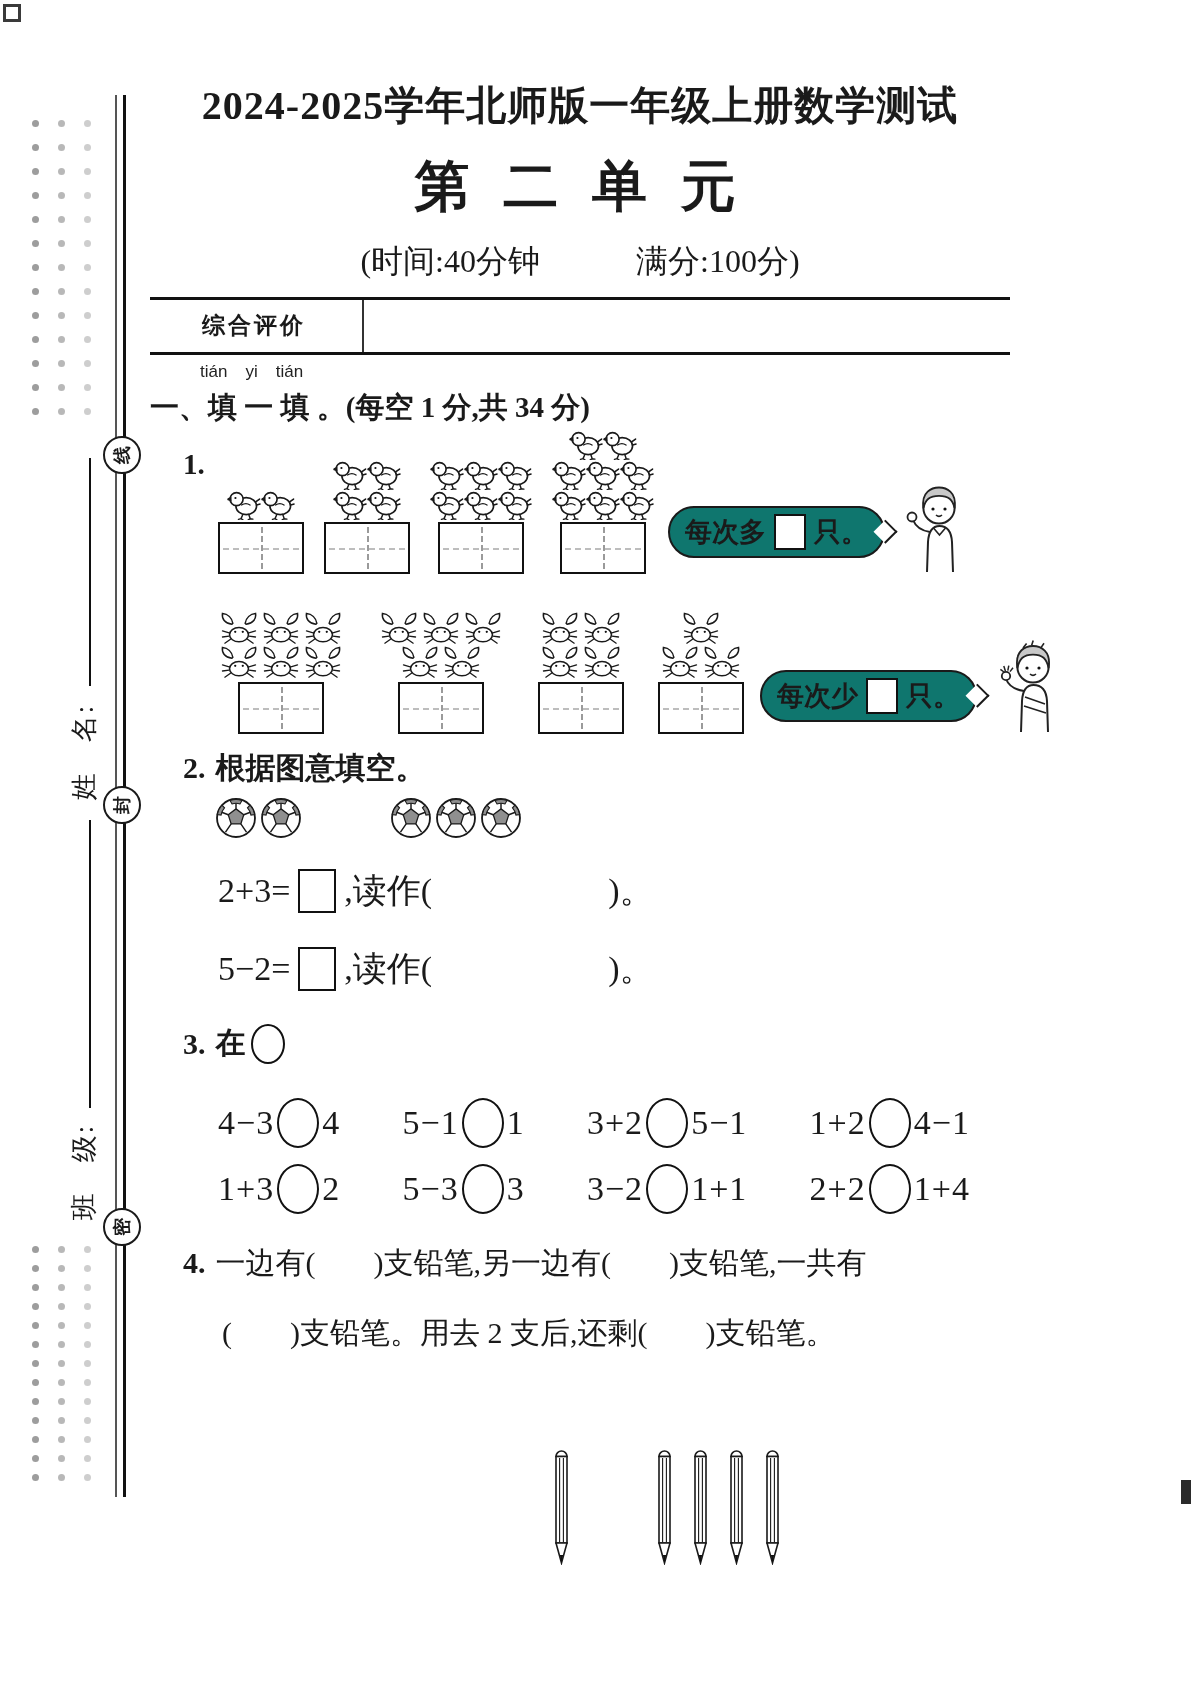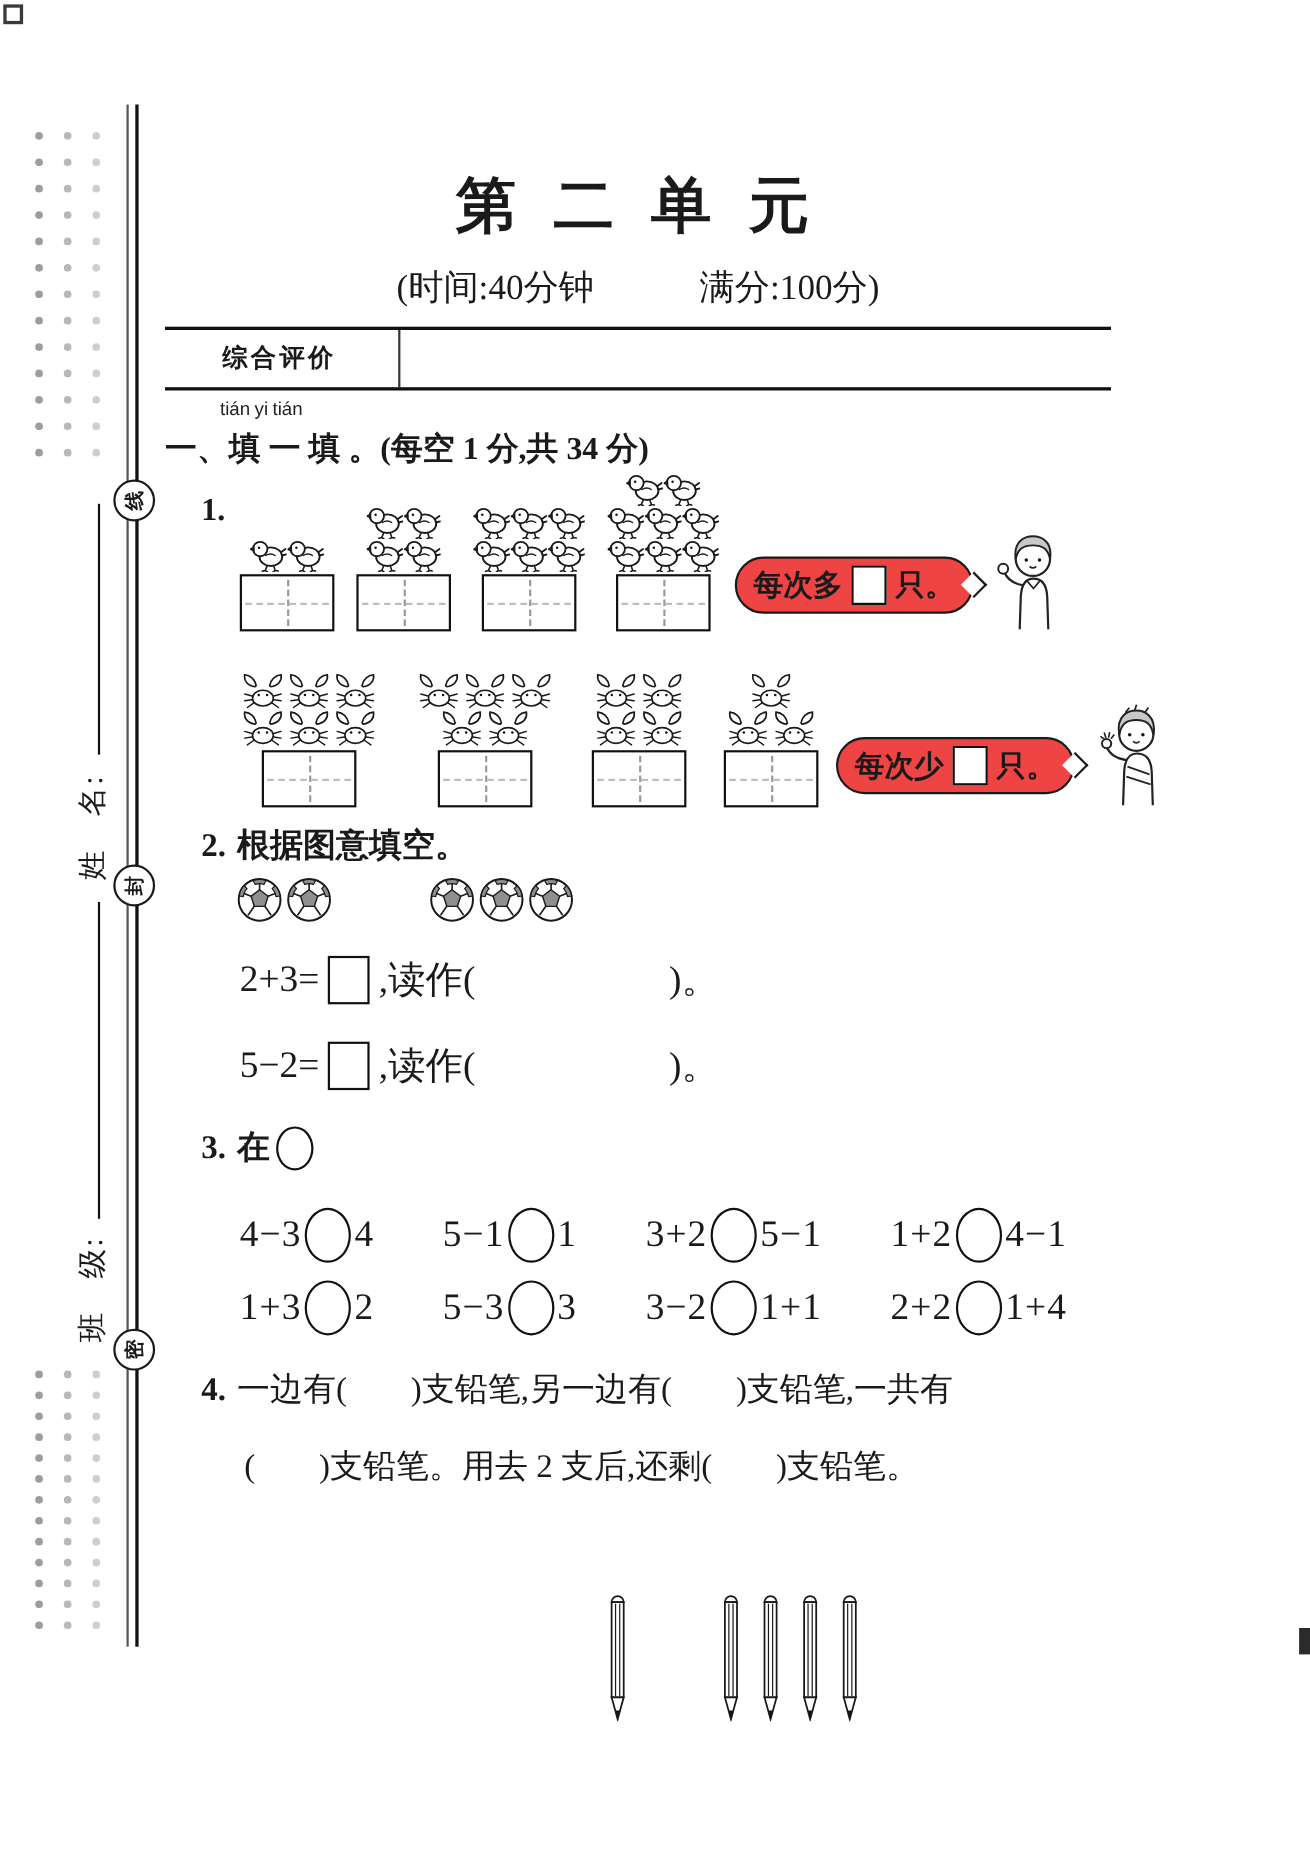--- a/index.html
+++ b/index.html
@@ -33,41 +33,41 @@
   .main{position:absolute;left:150px;top:0;width:860px;height:1684px;}
   .title{position:absolute;top:78px;left:0;width:100%;margin:0;text-align:center;
          font-size:40px;font-weight:800;letter-spacing:1px;}
   .unit{position:absolute;top:150px;left:0;width:100%;margin:0;text-align:center;
         font-size:55px;font-weight:800;letter-spacing:10px;}
   .meta{position:absolute;top:240px;left:0;width:100%;text-align:center;font-size:32px;font-weight:400;}
   .score-box{position:absolute;top:297px;left:0;width:860px;height:52px;
              border-top:3.5px solid #111;border-bottom:3.5px solid #111;}
   .score-label{position:absolute;left:52px;top:0;line-height:52px;font-size:23px;font-weight:700;letter-spacing:3px;}
   .score-divider{position:absolute;left:212px;top:0;width:1.5px;height:100%;background:#333;}
-  .pinyin{position:absolute;top:362px;left:50px;display:flex;gap:4px;font-size:17px;color:#222;
+  .pinyin{position:absolute;top:362px;left:50px;display:flex;gap:18px;font-size:17px;color:#222;
           font-family:"Liberation Sans","DejaVu Sans",sans-serif;}
   .sec-heading{position:absolute;top:388px;left:0;font-size:29px;font-weight:700;}
   
   .qnum{position:absolute;font-size:29px;font-weight:700;}
   .q1num{top:448px;left:33px;}
   .q-heading{position:absolute;left:33px;font-size:30px;font-weight:600;}
   .qnum-inline{font-weight:700;margin-right:10px;}
   .row{position:absolute;display:flex;align-items:flex-end;}
   .groups{display:flex;align-items:flex-end;}
   .icon-group{display:flex;flex-direction:column;align-items:center;justify-content:flex-end;}
   .icon-row{display:flex;justify-content:center;}
   .tbox{width:86px;height:52px;border:2.5px solid #111;position:relative;margin-top:2px;background:#fff;box-sizing:border-box;}
   .tbox::before{content:"";position:absolute;left:50%;top:3px;bottom:3px;border-left:2px dashed #9a9a9a;}
   .tbox::after{content:"";position:absolute;top:50%;left:3px;right:3px;border-top:2px dashed #bdbdbd;}
   
   .chick-row{top:430px;left:68px;}
   .chick-row .groups{gap:20px;}
   .crab-row{top:612px;left:68px;}
   .crab-row .groups{gap:34px;}
-  .bubble{position:relative;border:2.5px solid #1a1a1a;border-radius:26px;background:#ef4444;
+  .bubble{position:relative;border:2.5px solid #1a1a1a;border-radius:26px;background:#0f766e;
           display:flex;align-items:center;gap:8px;padding:6px 15px;font-size:27px;font-weight:600;white-space:nowrap;}
   .bubble::after{content:"";position:absolute;right:-11px;top:50%;width:15px;height:15px;background:#fff;
           border-top:2.5px solid #1a1a1a;border-right:2.5px solid #1a1a1a;transform:translateY(-52%) rotate(45deg);}
   .chick-row .bubble{margin-left:14px;margin-bottom:16px;}
   .crab-row .bubble{margin-left:16px;margin-bottom:12px;text-align:right;}
   .kid{margin-left:20px;}
   .sqbox{width:32px;height:36px;border:2.5px solid #111;background:#fff;display:inline-block;box-sizing:border-box;}
   
   .q2h{top:748px;}
   .ball-row{top:797px;left:65px;gap:88px;}
@@ -264,20 +264,21 @@
       <span>线</span>
     </div>
   <div class="seal-circle c2">
       <span>封</span>
     </div>
   <div class="seal-circle c3">
       <span>密</span>
     </div>
 
   <div class="main">
+    <h1 class="title">2024-2025学年北师版一年级上册数学测试</h1>
     <h2 class="unit">第 二 单 元</h2>
     <div class="meta">(时间:40分钟　　　满分:100分)</div>
 
     <div class="score-box">
       <span class="score-label">综合评价</span>
       <span class="score-divider"></span>
     </div>
 
     <div class="pinyin">
       <span>tián</span>

